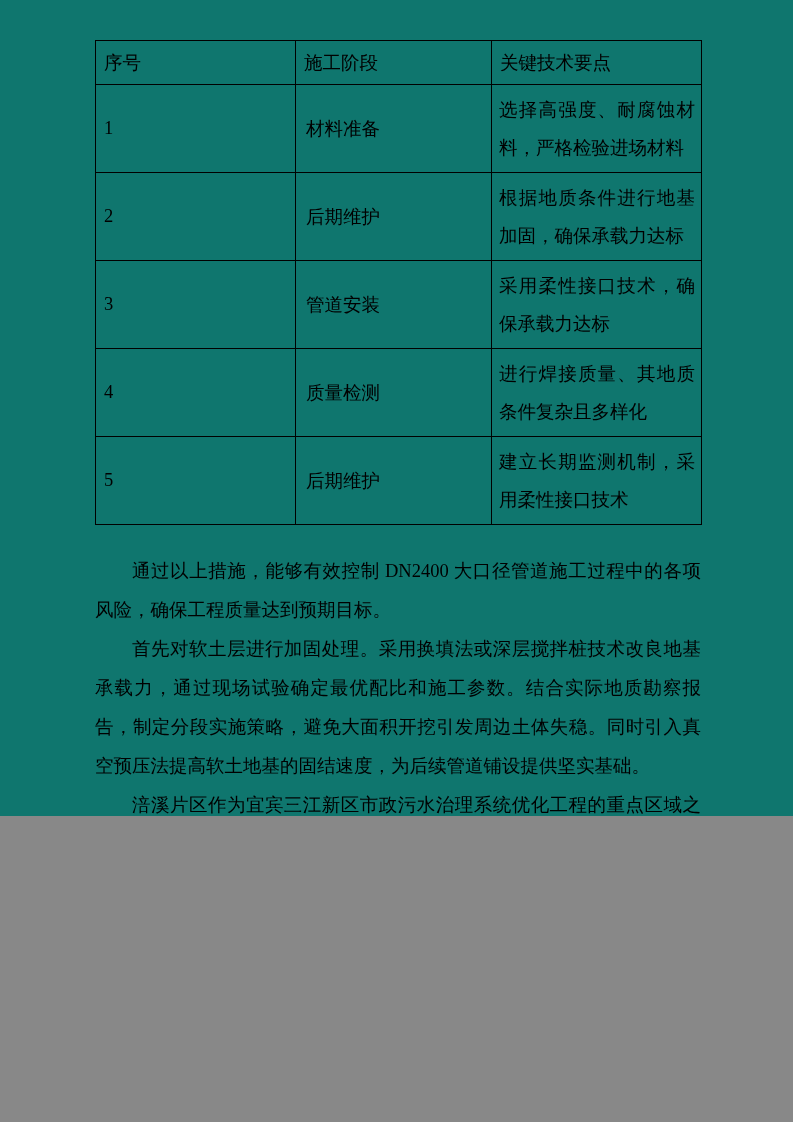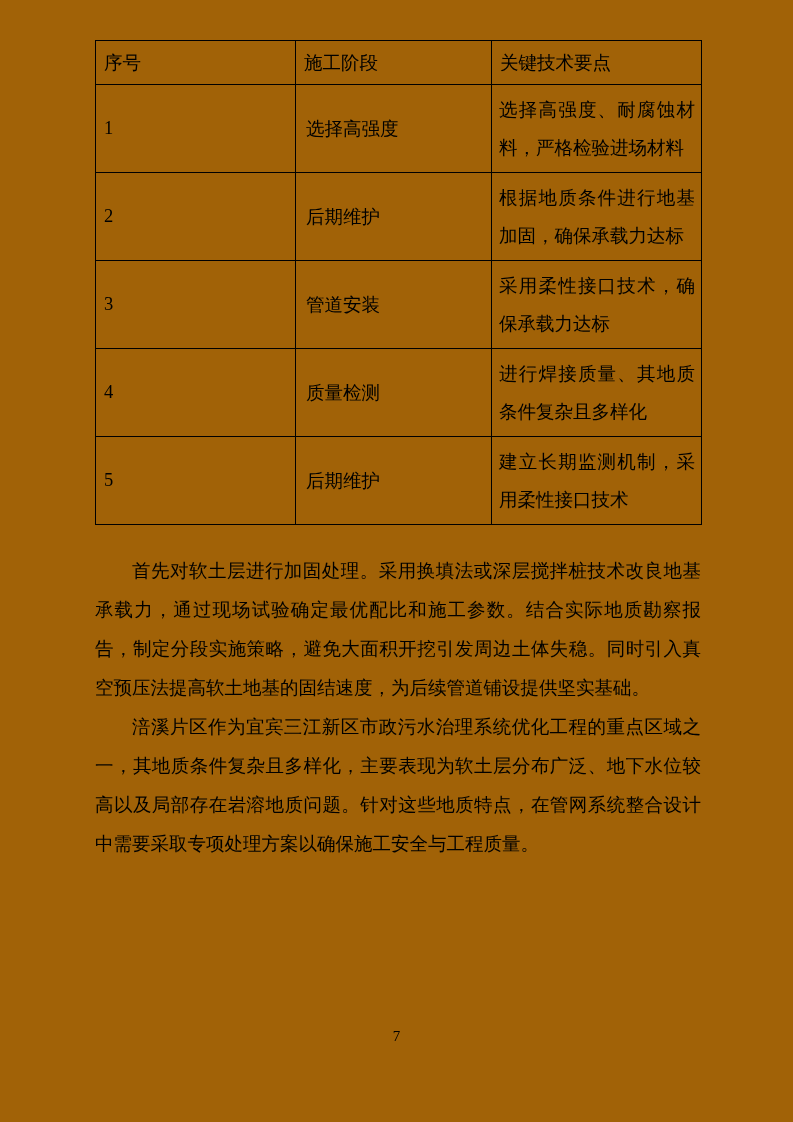--- a/index.html
+++ b/index.html
@@ -1,22 +1,22 @@
 <!DOCTYPE html>
 <html><head>
 <meta charset="utf-8">
 <style>
   * { box-sizing: border-box; margin: 0; padding: 0; }
   html, body { background: #888; }
   .page {
     position: relative;
     width: 793px;
-    height: 1122px;
+    height: 816px;
     margin: 0 auto;
-    background: #a16207;
+    background: #0f766e;
     font-family: "Liberation Serif", "DejaVu Serif", serif;
     color: #000000;
     overflow: hidden;
   }
   table.doc-table {
     position: absolute;
     left: 95px;
     top: 40px;
     width: 606px;
     border-collapse: collapse;
@@ -92,21 +92,21 @@
     <thead>
       <tr>
         <th>序号</th>
         <th>施工阶段</th>
         <th>关键技术要点</th>
       </tr>
     </thead>
     <tbody>
       <tr>
         <td class="cell-no">1</td>
-        <td class="cell-stage">选择高强度</td>
+        <td class="cell-stage">材料准备</td>
         <td class="cell-points">选择高强度、耐腐蚀材料，严格检验进场材料</td>
       </tr>
       <tr>
         <td class="cell-no">2</td>
         <td class="cell-stage">后期维护</td>
         <td class="cell-points">根据地质条件进行地基加固，确保承载力达标</td>
       </tr>
       <tr>
         <td class="cell-no">3</td>
         <td class="cell-stage">管道安装</td>
@@ -119,19 +119,20 @@
       </tr>
       <tr>
         <td class="cell-no">5</td>
         <td class="cell-stage">后期维护</td>
         <td class="cell-points">建立长期监测机制，采用柔性接口技术</td>
       </tr>
     </tbody>
   </table>
 
   <div class="content">
+    <p class="para">通过以上措施，能够有效控制 DN2400 大口径管道施工过程中的各项风险，确保工程质量达到预期目标。</p>
     <p class="para">首先对软土层进行加固处理。采用换填法或深层搅拌桩技术改良地基承载力，通过现场试验确定最优配比和施工参数。结合实际地质勘察报告，制定分段实施策略，避免大面积开挖引发周边土体失稳。同时引入真空预压法提高软土地基的固结速度，为后续管道铺设提供坚实基础。</p>
     <p class="para">涪溪片区作为宜宾三江新区市政污水治理系统优化工程的重点区域之一，其地质条件复杂且多样化，主要表现为软土层分布广泛、地下水位较高以及局部存在岩溶地质问题。针对这些地质特点，在管网系统整合设计中需要采取专项处理方案以确保施工安全与工程质量。</p>
   </div>
 
   <div class="page-number">7</div>
 
 </div>
 
 </body></html>

